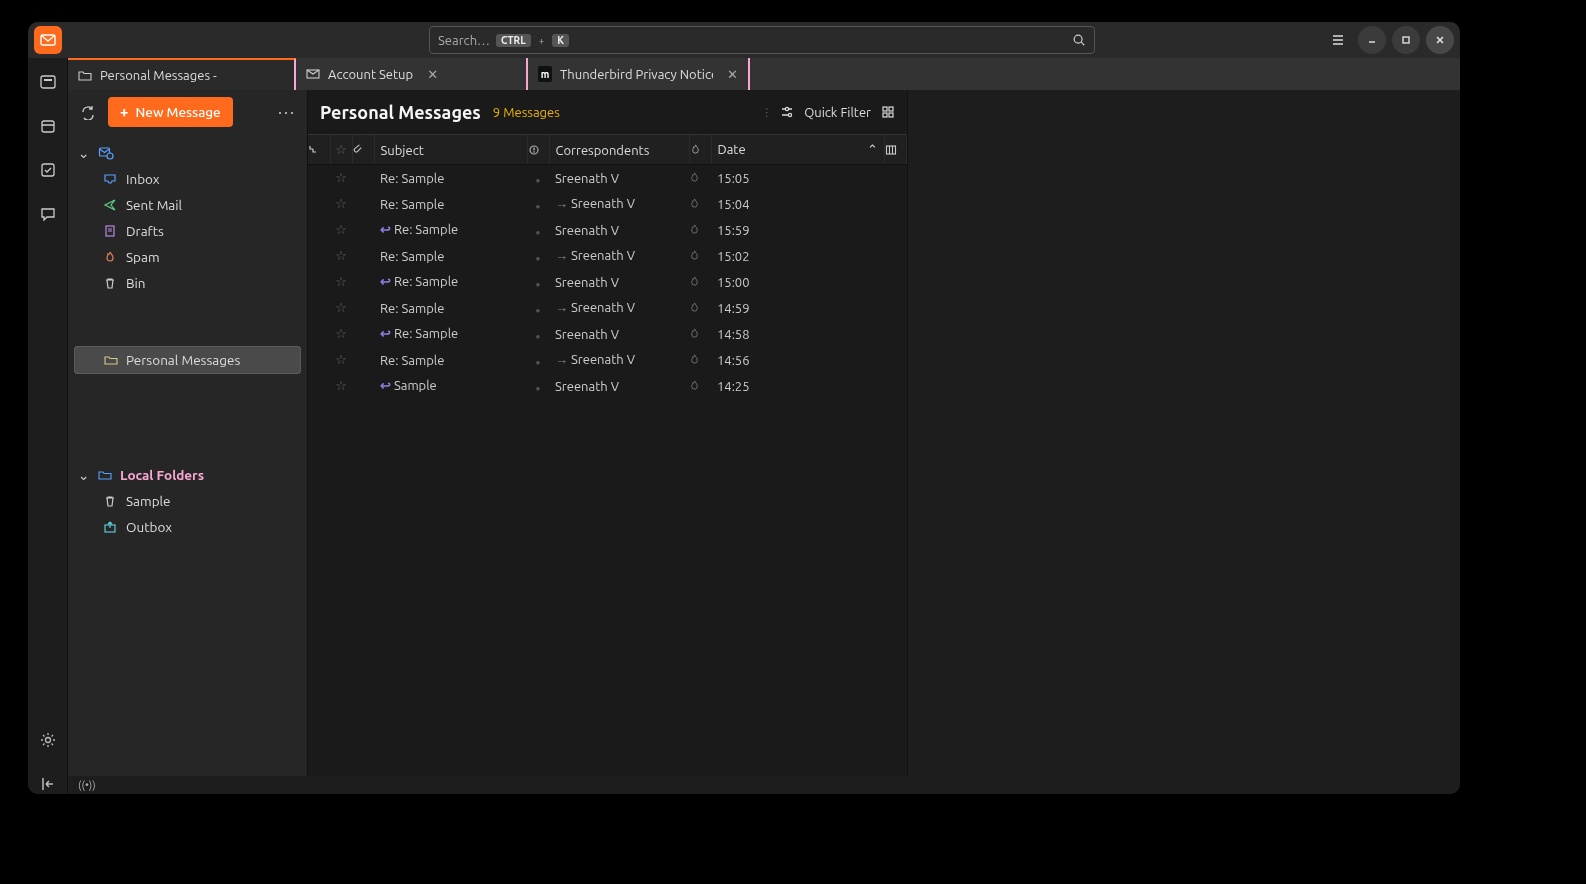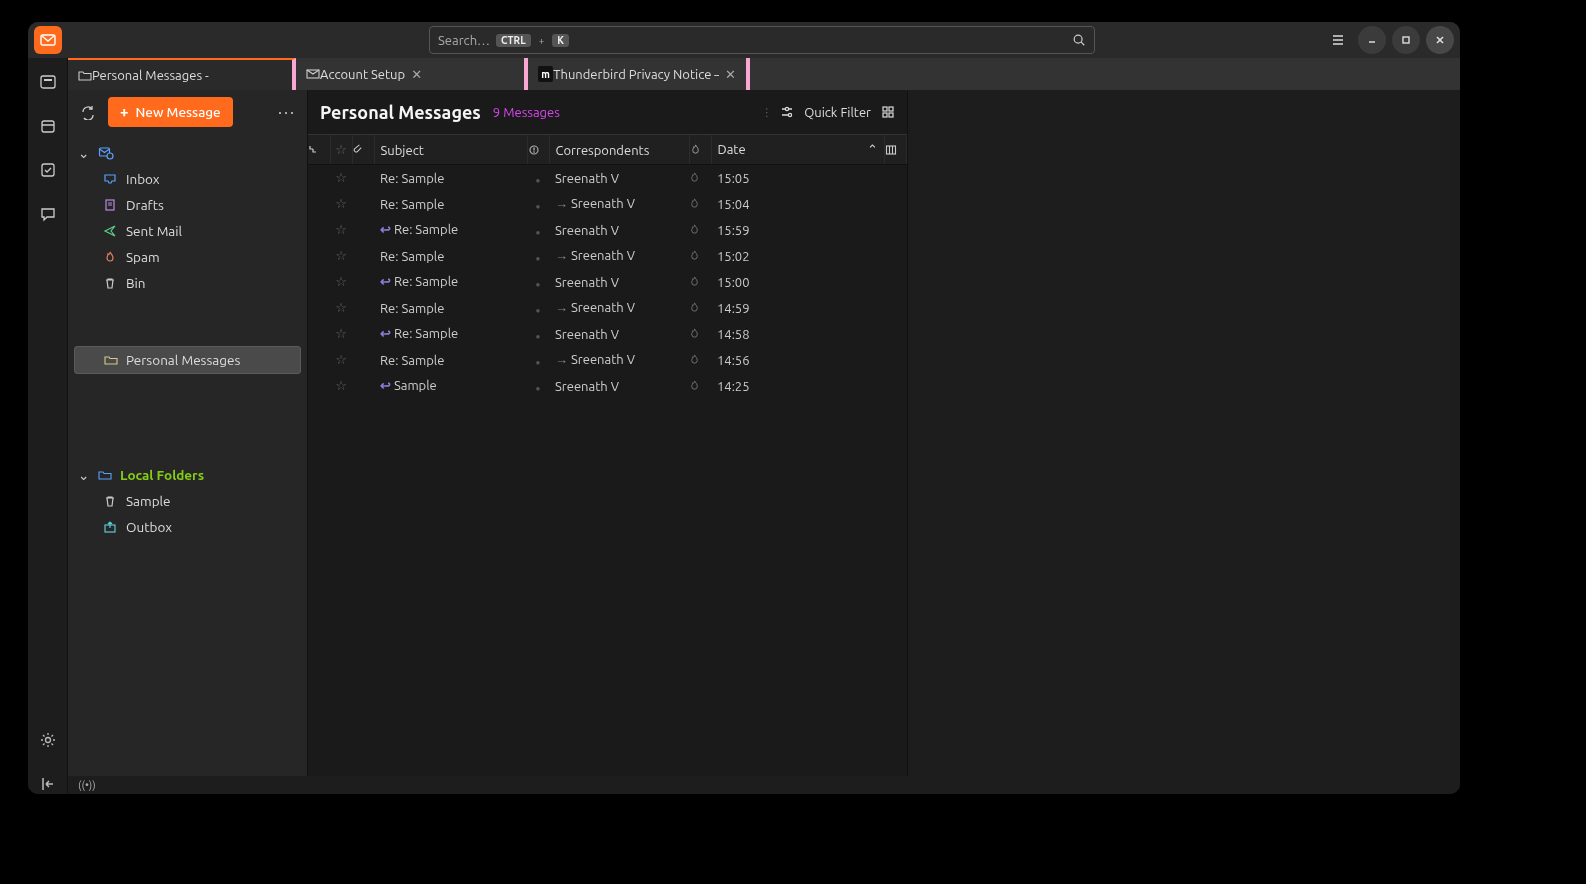--- a/index.html
+++ b/index.html
@@ -22,21 +22,21 @@
   .tbbtn.plain { background:transparent; border-radius:4px; }
   .tbbtn.dark { background:#484848; }
   
   .content { flex:1; display:flex; min-height:0; }
   .vbar { width:40px; background:#1d1d1d; border-right:1px solid #111; display:flex; flex-direction:column; align-items:center; padding-top:14px; gap:24px; }
   .vbar .spacer { flex:1; }
   .vbar .vicon { width:20px; height:20px; color:#bbb; display:flex; align-items:center; justify-content:center;}
   
   .maincol { flex:1; display:flex; flex-direction:column; min-width:0;}
   .tabstrip { height:32px; background:#333333; display:flex; align-items:stretch; }
-  .tab { display:flex; align-items:center; padding:12px 10px; font-size:13px; color:#ddd; border-right:4px solid #f9a8d4; min-width:0; }
+  .tab { display:flex; align-items:center; padding:12px 10px; gap:8px; font-size:13px; color:#ddd; border-right:2px solid #f9a8d4; min-width:0; }
   .tab.active { background:#2a2a2a; border-top:2px solid #ff6a1c; }
   .tab .close { margin-left:6px; font-size:13px; color:#aaa; }
   .tab .ticon { width:14px; height:14px; display:flex; align-items:center; justify-content:center; color:#ccc;}
   .tab .ticon.m { width:16px; height:16px; background:#111; color:#fff; font-size:10px; font-weight:700; border-radius:2px; }
   
   .panes { flex:1; display:flex; min-height:0; }
   .folderpane { width:240px; background:#262626; border-right:1px solid #111; display:flex; flex-direction:column; }
   .fp-toolbar { height:44px; display:flex; align-items:center; padding:0 8px; gap:8px; }
   .iconbtn { width:24px; height:24px; display:flex; align-items:center; justify-content:center; color:#ccc; }
   .newmsg { background:#ff6a1c; color:#fff; border:none; border-radius:4px; padding:7px 12px; font-size:13.5px; display:flex; align-items:center; gap:7px; font-weight:500;}
@@ -48,21 +48,21 @@
   .folder-row { padding-left:30px; }
   .folder-row .ficon { width:16px; display:flex; justify-content:center;}
   .folder-row.bold { font-weight:700; color:#fff; }
   .badge { margin-left:auto; background:#555; color:#eee; border-radius:9px; padding:1px 7px; font-size:11px; font-weight:600;}
   .saved-row { display:flex; align-items:center; height:28px; margin:50px 2px 0 2px; padding:0 6px 0 30px; gap:8px; background:#4a4a4a; border-radius:4px; box-shadow: inset 0 0 0 1px #5a5a5a;}
   .local-sec { margin-top:88px;}
   
   .listpane { width:600px; background:#1a1a1a; border-right:1px solid #111; display:flex; flex-direction:column; }
   .lp-header { height:44px; display:flex; align-items:center; padding:0 12px; gap:12px;}
   .lp-title { font-size:18px; font-weight:700; color:#f5f5f5;}
-  .lp-count { font-size:13px; color:#d946ef;}
+  .lp-count { font-size:13px; color:#eab308;}
   .lp-header .rightgrp { margin-left:auto; display:flex; align-items:center; gap:10px; font-size:13px; color:#ddd;}
   .gripsplit { color:#666; font-size:11px; letter-spacing:-2px; }
   table.msg { width:100%; border-collapse:collapse; table-layout:fixed; font-size:13px; color:#ddd;}
   table.msg thead th { height:30px; background:#202020; border-top:1px solid #333; border-bottom:1px solid #111; border-right:1px solid #2b2b2b; text-align:left; font-weight:400; color:#ddd; padding:0 6px;}
   table.msg thead th.c { text-align:center; padding:0;}
   table.msg tbody td { height:26px; padding:0 6px; color:#ccc; }
   table.msg tbody td.c { text-align:center; padding:0;}
   .star { color:#666; }
   .reply-arrow { color:#8a7bd8; font-weight:700; }
   .fwd-arrow { color:#888; }
@@ -227,34 +227,34 @@
                   <span class="ficon">
                     <svg width="14" height="14" viewBox="0 0 14 14">
                       <path d="M2 3h10v6H9l-1 2H6l-1-2H2z" stroke="#5aa0ff" stroke-width="1.2" fill="none"></path>
                     </svg>
                   </span>
                   <span>Inbox</span>
                 </div>
                 <div class="folder-row">
                   <span class="ficon">
                     <svg width="14" height="14" viewBox="0 0 14 14">
-                      <rect x="3" y="2" width="8" height="10" stroke="#b78ae0" stroke-width="1.2" fill="none"></rect>
-                      <line x1="5" y1="5" x2="9" y2="5" stroke="#b78ae0"></line>
-                      <line x1="5" y1="7" x2="9" y2="7" stroke="#b78ae0"></line>
+                      <path d="M2 7l10-5-4 5 4 5z" stroke="#5fd08a" stroke-width="1.2" fill="none"></path>
                     </svg>
                   </span>
-                  <span>Drafts</span>
+                  <span>Sent Mail</span>
                 </div>
                 <div class="folder-row">
                   <span class="ficon">
                     <svg width="14" height="14" viewBox="0 0 14 14">
-                      <path d="M2 7l10-5-4 5 4 5z" stroke="#5fd08a" stroke-width="1.2" fill="none"></path>
+                      <rect x="3" y="2" width="8" height="10" stroke="#b78ae0" stroke-width="1.2" fill="none"></rect>
+                      <line x1="5" y1="5" x2="9" y2="5" stroke="#b78ae0"></line>
+                      <line x1="5" y1="7" x2="9" y2="7" stroke="#b78ae0"></line>
                     </svg>
                   </span>
-                  <span>Sent Mail</span>
+                  <span>Drafts</span>
                 </div>
                 <div class="folder-row">
                   <span class="ficon">
                     <svg width="14" height="14" viewBox="0 0 14 14">
                       <path d="M7 2c1 2 3 3 3 6a3 3 0 01-6 0c0-2 1-2 1-4 1 1 2 0 2-2z" stroke="#e07d5a" stroke-width="1.2" fill="none"></path>
                     </svg>
                   </span>
                   <span>Spam</span>
                 </div>
                 <div class="folder-row">
@@ -275,21 +275,21 @@
               <span>Personal Messages</span>
             </div>
             <div class="local-sec">
               <div class="local-row">
                 <span class="chev">⌄</span>
                 <span>
                     <svg width="14" height="14" viewBox="0 0 14 14">
                       <path d="M1 4h4l1 1.5h7V11H1z" stroke="#5aa0ff" stroke-width="1.1" fill="none"></path>
                     </svg>
                   </span>
-                <span style="font-weight:700;color:#84cc16">Local Folders</span>
+                <span style="font-weight:700;color:#f9a8d4">Local Folders</span>
               </div>
               <div id="local-folders">
                   <div class="folder-row">
                     <span class="ficon">
                       <svg width="14" height="14" viewBox="0 0 14 14">
                         <path d="M3 4h8M5 4V3h4v1M4 4l1 8h4l1-8" stroke="#ccc" stroke-width="1.2" fill="none"></path>
                       </svg>
                     </span>
                     <span>Sample</span>
                   </div>

